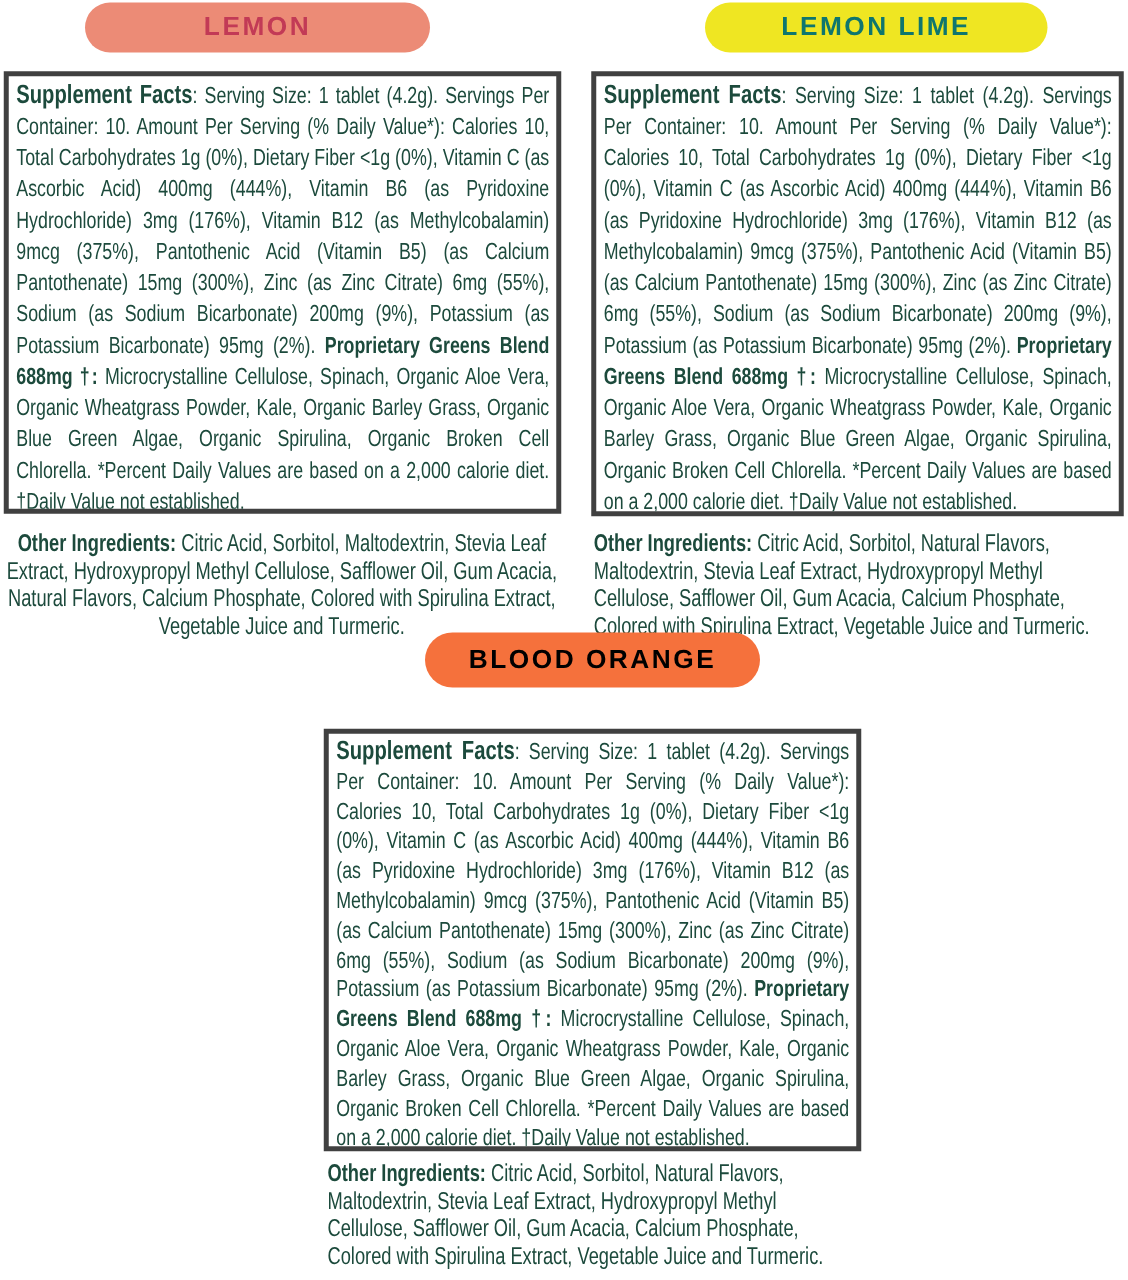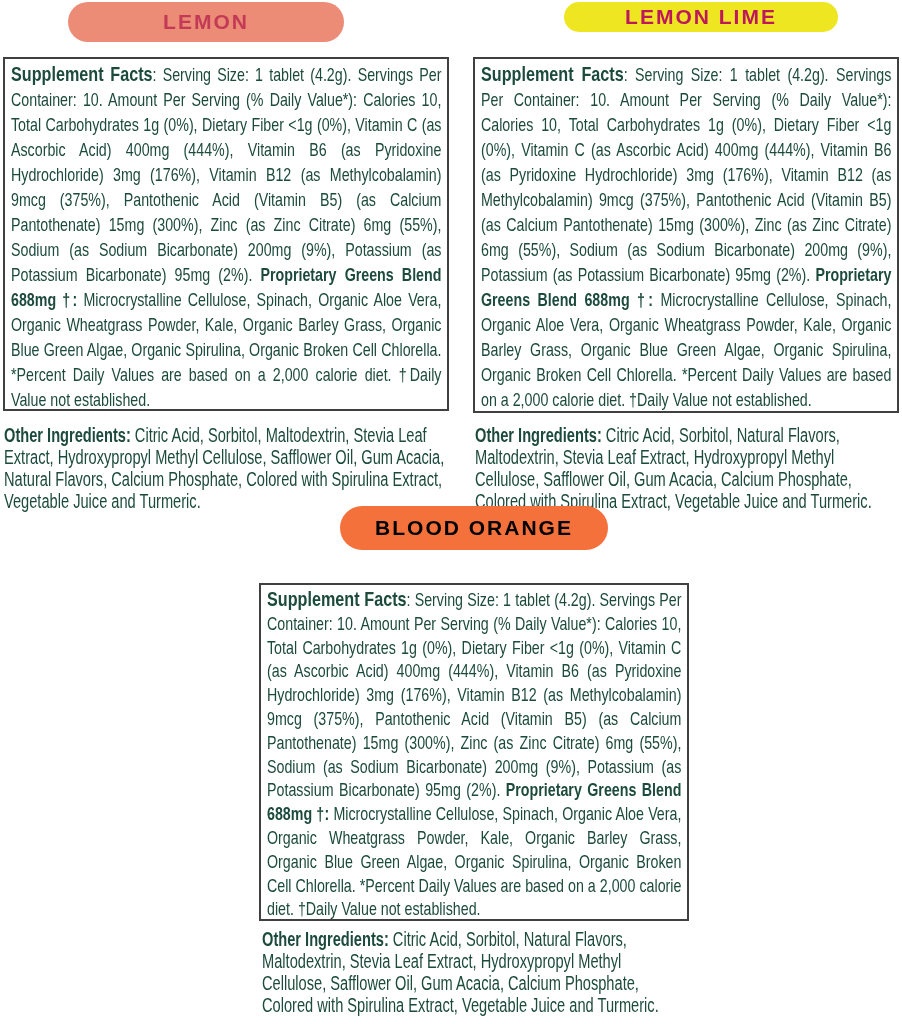--- a/index.html
+++ b/index.html
@@ -7,21 +7,21 @@
     width:902px; height:1024px; position:relative; background:#ffffff;
     font-family:"Liberation Sans", sans-serif;
     overflow:hidden;
   }
   .badge {
     position:absolute; display:flex; align-items:center; justify-content:center;
     border-radius:22px; font-weight:bold; font-size:21px; letter-spacing:2px;
   }
   .facts-box {
     position:absolute; box-sizing:border-box; background:#fff;
-    border:2px solid #404040; padding:2px 6px; overflow:hidden;
+    border:4px solid #404040; padding:2px 6px; overflow:hidden;
   }
   .cond {
     color:#1c4a3c; transform-origin:0 0;
   }
   .facts-box .cond {
     font-size:18.5px; line-height:25px; text-align:justify;
     width:130%; transform:scaleX(0.77);
   }
   .facts-box .cond > b:first-child { font-size:21px; }
   .tall .cond { line-height:23.8px; }
@@ -35,27 +35,27 @@
 </head>
 <body>
 
 <div>
   <div class="badge" style="left: 68px; top: 2px; width: 276px; height: 40px; background: rgb(236, 139, 118); color: rgb(194, 58, 86);">
     <span>LEMON</span>
   </div>
   <div class="facts-box" style="left:3px; top:57px; width:446px; height:354px;">
     <div class="cond"><b>Supplement Facts</b><span>: Serving Size: 1 tablet (4.2g). Servings Per Container: 10. Amount Per Serving (% Daily Value*): Calories 10, Total Carbohydrates 1g (0%),  Dietary Fiber &lt;1g (0%), Vitamin C (as Ascorbic Acid) 400mg (444%), Vitamin B6 (as Pyridoxine Hydrochloride) 3mg  (176%), Vitamin B12 (as Methylcobalamin) 9mcg (375%), Pantothenic Acid (Vitamin B5) (as Calcium Pantothenate) 15mg (300%), Zinc (as Zinc Citrate) 6mg (55%), Sodium (as Sodium Bicarbonate) 200mg (9%), Potassium (as Potassium Bicarbonate) 95mg (2%). </span><b>Proprietary Greens Blend 688mg †:</b><span> Microcrystalline Cellulose, Spinach, Organic Aloe Vera, Organic Wheatgrass Powder, Kale, Organic Barley Grass, Organic Blue Green Algae, Organic Spirulina, Organic Broken Cell Chlorella. *Percent Daily Values are based on a 2,000 calorie diet. †Daily Value not established.</span></div>
   </div>
-  <div class="other-wrap" style="left:4px; top:424px; width:444px;">
+  <div class="other-wrap" style="left:4px; top:424px; width:444px;text-align:center;">
     <div class="cond"><b>Other Ingredients:</b><span> Citric Acid, Sorbitol, Maltodextrin, Stevia Leaf Extract, Hydroxypropyl Methyl Cellulose, Safflower Oil, Gum Acacia, Natural Flavors, Calcium Phosphate, Colored with Spirulina Extract, Vegetable Juice and Turmeric.</span></div>
   </div>
 </div>
 
 <div>
-  <div class="badge" style="left: 564px; top: 2px; width: 274px; height: 30px; background: rgb(239, 230, 34); color: #be185d;">
+  <div class="badge" style="left: 564px; top: 2px; width: 274px; height: 40px; background: rgb(239, 230, 34); color: #0f766e;">
     <span>LEMON LIME</span>
   </div>
   <div class="facts-box" style="left:473px; top:57px; width:426px; height:356px;">
     <div class="cond"><b>Supplement Facts</b><span>: Serving Size: 1 tablet (4.2g). Servings Per Container: 10. Amount Per Serving (% Daily Value*): Calories 10, Total Carbohydrates 1g (0%),  Dietary Fiber &lt;1g (0%), Vitamin C (as Ascorbic Acid) 400mg (444%), Vitamin B6 (as Pyridoxine Hydrochloride) 3mg  (176%), Vitamin B12 (as Methylcobalamin) 9mcg (375%), Pantothenic Acid (Vitamin B5) (as Calcium Pantothenate) 15mg (300%), Zinc (as Zinc Citrate) 6mg (55%), Sodium (as Sodium Bicarbonate) 200mg (9%), Potassium (as Potassium Bicarbonate) 95mg (2%). </span><b>Proprietary Greens Blend 688mg †:</b><span> Microcrystalline Cellulose, Spinach, Organic Aloe Vera, Organic Wheatgrass Powder, Kale, Organic Barley Grass, Organic Blue Green Algae, Organic Spirulina, Organic Broken Cell Chlorella. *Percent Daily Values are based on a 2,000 calorie diet. †Daily Value not established.</span></div>
   </div>
   <div class="other-wrap" style="left:475px; top:424px; width:424px;">
     <div class="cond"><b>Other Ingredients:</b><span> Citric Acid, Sorbitol, Natural Flavors, Maltodextrin, Stevia Leaf Extract, Hydroxypropyl Methyl Cellulose, Safflower Oil, Gum Acacia, Calcium Phosphate, Colored with Spirulina Extract, Vegetable Juice and Turmeric.</span></div>
   </div>
 </div>
 

